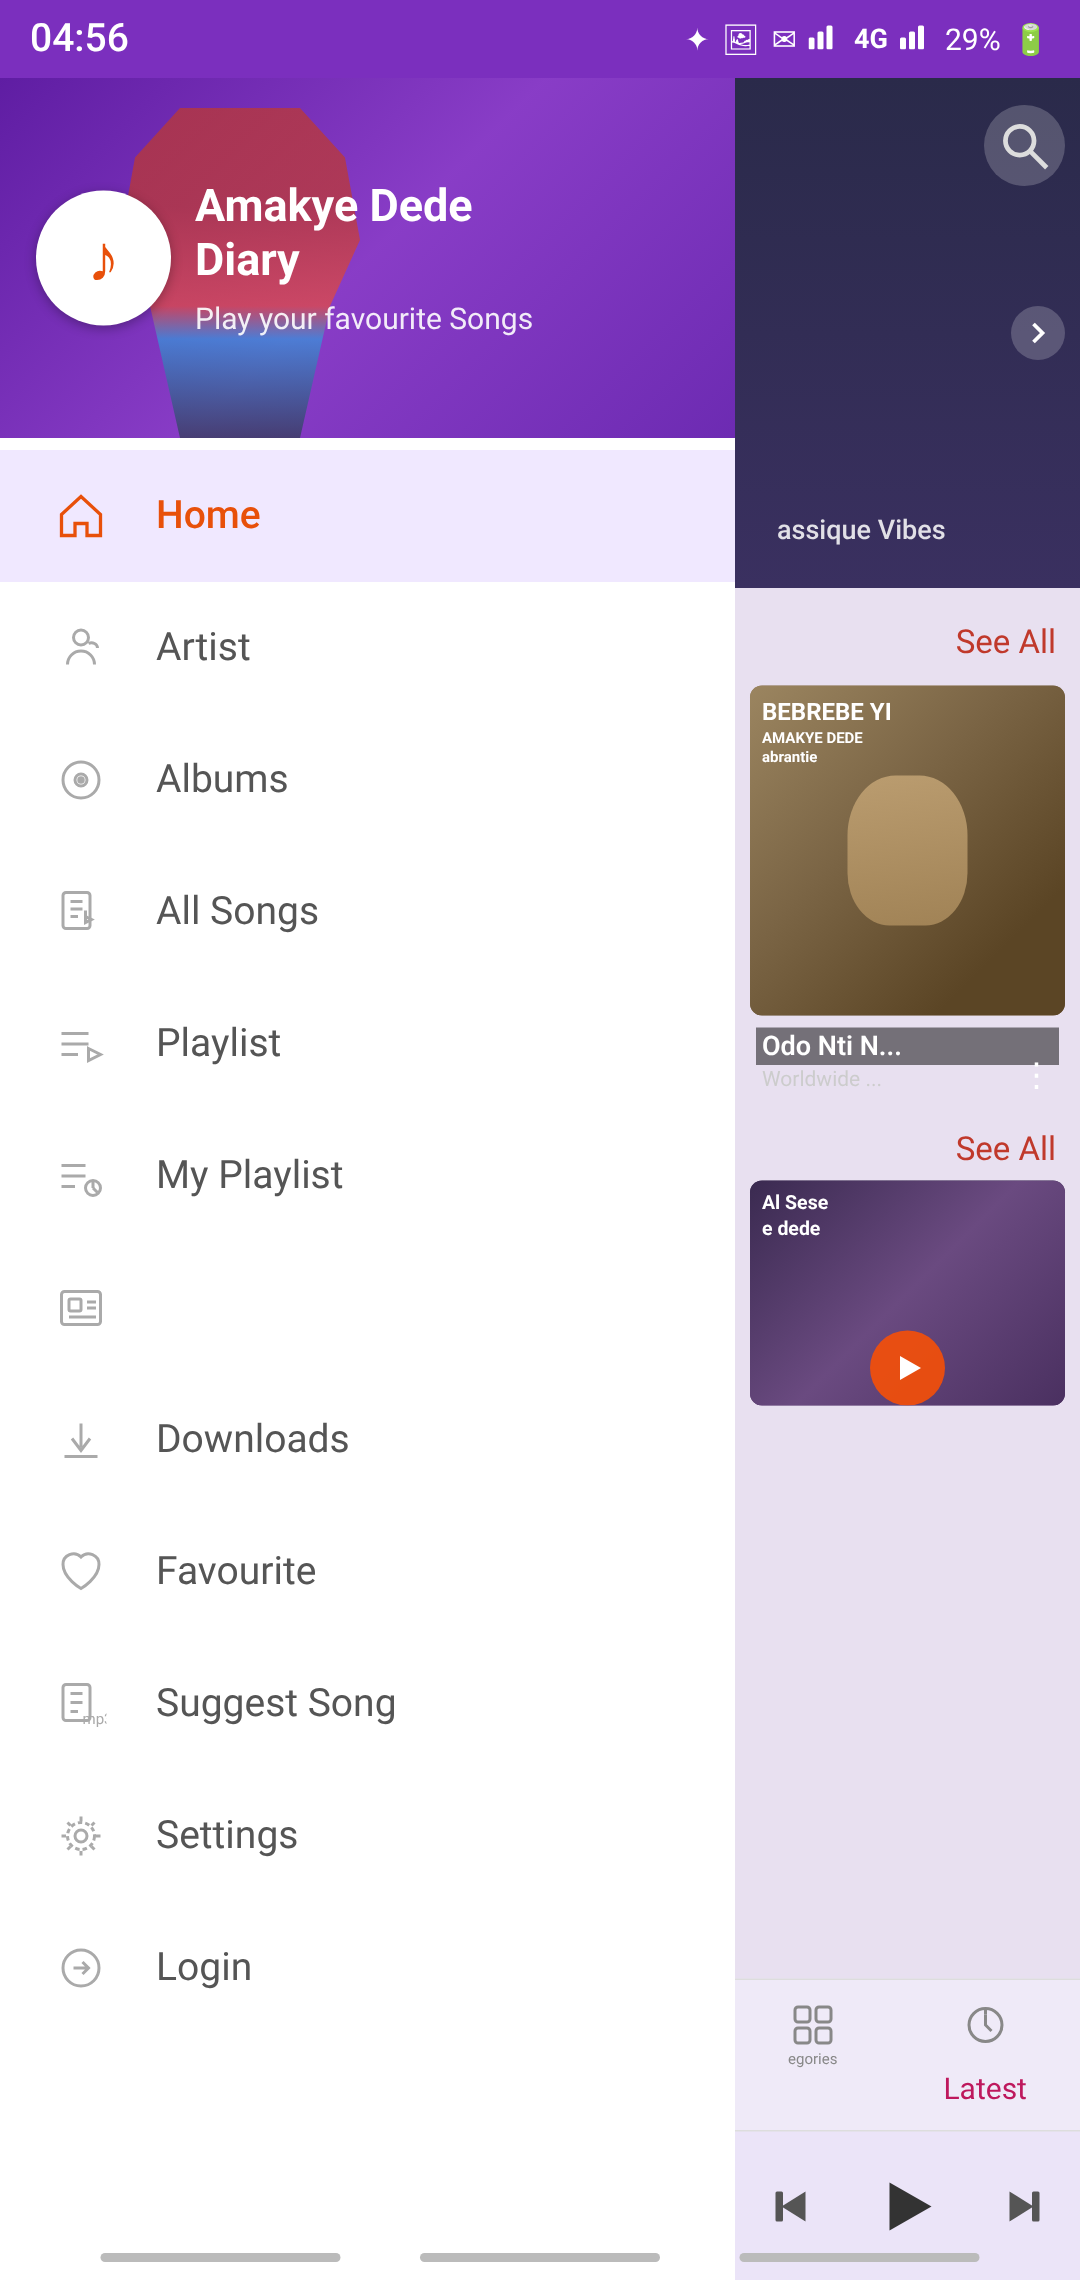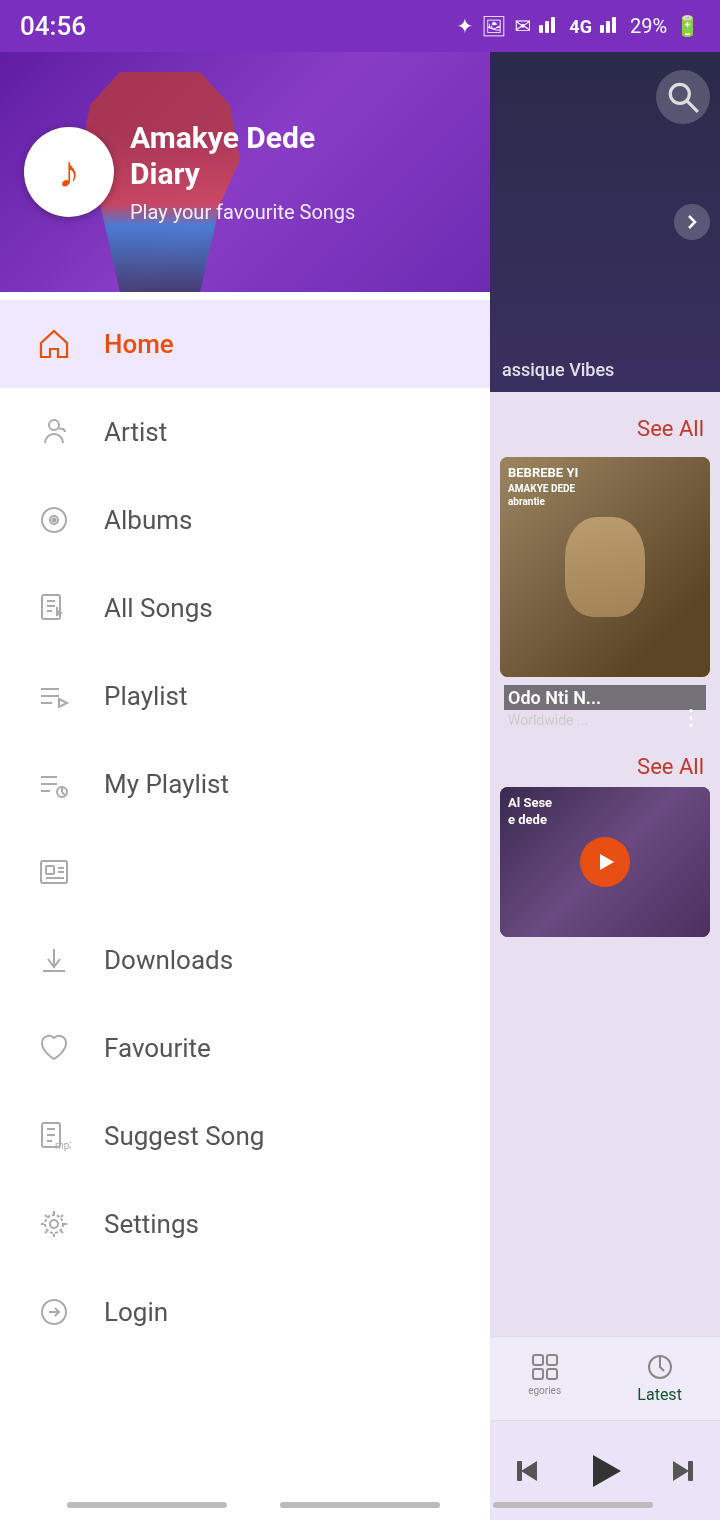--- a/index.html
+++ b/index.html
@@ -199,21 +199,21 @@
     }
 
     
     .rp-banner {
       width: 230px;
       height: 340px;
       background: linear-gradient(to bottom, #2c2c4e, #3a3a5e);
       position: relative;
       display: flex;
       align-items: flex-end;
-      padding: 12px;
+      padding: 28px;
     }
     .rp-banner-text {
       color: #fff;
       font-size: 18px;
       font-weight: 500;
       opacity: 0.85;
     }
     .rp-arrow {
       position: absolute;
       right: 10px;
@@ -251,21 +251,21 @@
 
     .rp-video-thumb {
       width: 210px;
       height: 150px;
       margin: 0 10px;
       background: linear-gradient(to bottom, #3a2a50, #5a3a70);
       border-radius: 8px;
       overflow: hidden;
       position: relative;
       display: flex;
-      align-items: center;
+      align-items: flex-end;
       justify-content: center;
     }
     .play-circle {
       width: 50px;
       height: 50px;
       border-radius: 50%;
       background: rgba(255,80,0,0.85);
       display: flex;
       align-items: center;
       justify-content: center;
@@ -398,21 +398,21 @@
 
     <div style="position:relative;margin:0 10px;">
       <div style="width:210px;height:220px;border-radius:8px;overflow:hidden;position:relative;" class="bebrebe-card">
 
         <div style="position:absolute;inset:0;background:linear-gradient(135deg,#9B8560 0%,#7B6545 40%,#5B4525 80%);"></div>
         <div style="position:absolute;inset:0;display:flex;align-items:center;justify-content:center;">
 
           <div style="width:80px;height:100px;background:linear-gradient(to bottom,#c8a878,#b09060);border-radius:40% 40% 35% 35%;position:relative;opacity:0.8;"></div>
         </div>
         <div class="bebrebe-text-overlay">
-          <div style="font-size:13px;">BEBREBE YI</div>
+          <div style="font-size:16px;">BEBREBE YI</div>
           <div style="font-size:10px;">AMAKYE DEDE</div>
           <div style="font-size:10px;">abrantie</div>
         </div>
       </div>
       <div style="padding:8px 4px;">
         <div style="color:#fff;font-size:18px;font-weight:600;background:rgba(0,0,0,0.5);padding:2px 4px;">Odo Nti N...</div>
         <div style="color:#ccc;font-size:14px;padding:2px 4px;">Worldwide ...</div>
       </div>
       <div class="rp-dots">⋮</div>
     </div>
@@ -441,21 +441,21 @@
           <rect x="16" y="16" width="10" height="10" rx="2"></rect>
         </svg>
         <span style="font-size:10px;color:#888;margin-top:4px;">egories</span>
       </div>
       <div class="rp-nav-item">
         <svg width="28" height="28" viewBox="0 0 28 28" fill="none" stroke="#888" stroke-width="2">
           <circle cx="14" cy="14" r="11"></circle>
           <polyline points="14,7 14,14 18,18"></polyline>
           <line x1="14" y1="3" x2="14" y2="7"></line>
         </svg>
-        <span style="font-size:16px;color:#14532d;margin-top:4px;">Latest</span>
+        <span style="font-size:20px;color:#be185d;margin-top:16px;">Latest</span>
       </div>
     </div>
 
     <div class="rp-player">
       <div class="player-btn">
         <svg width="36" height="36" viewBox="0 0 36 36" fill="#555">
           <polygon points="28,8 12,18 28,28"></polygon>
           <rect x="8" y="8" width="5" height="20" rx="1"></rect>
         </svg>
       </div>

